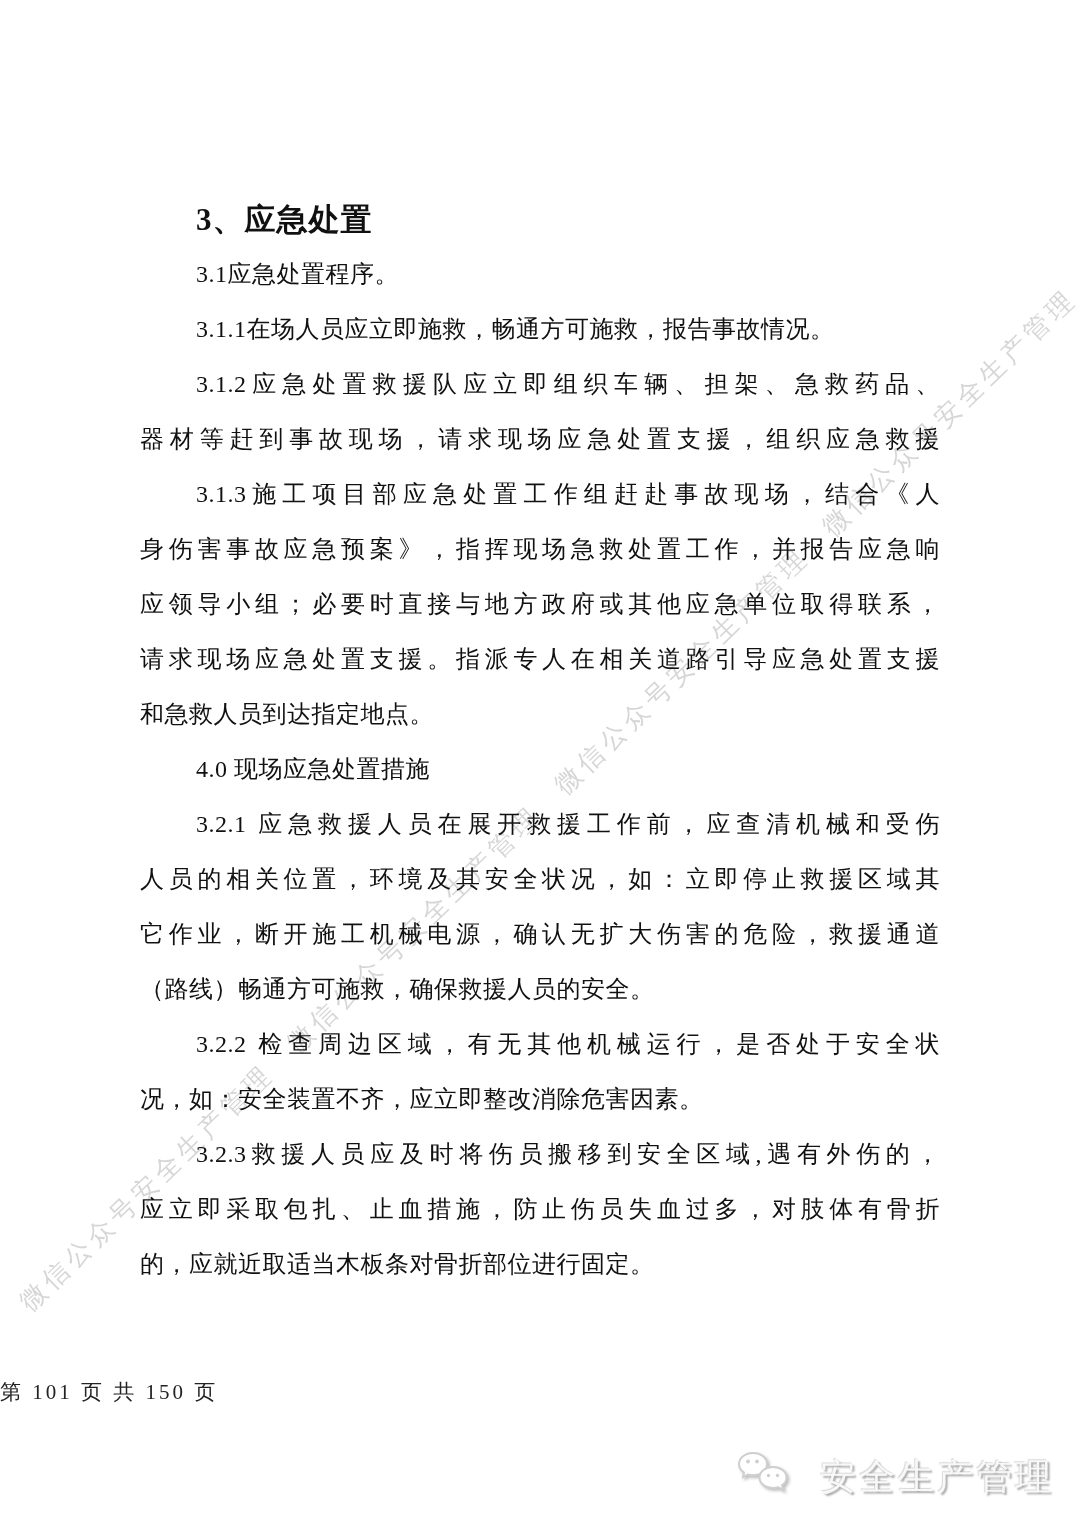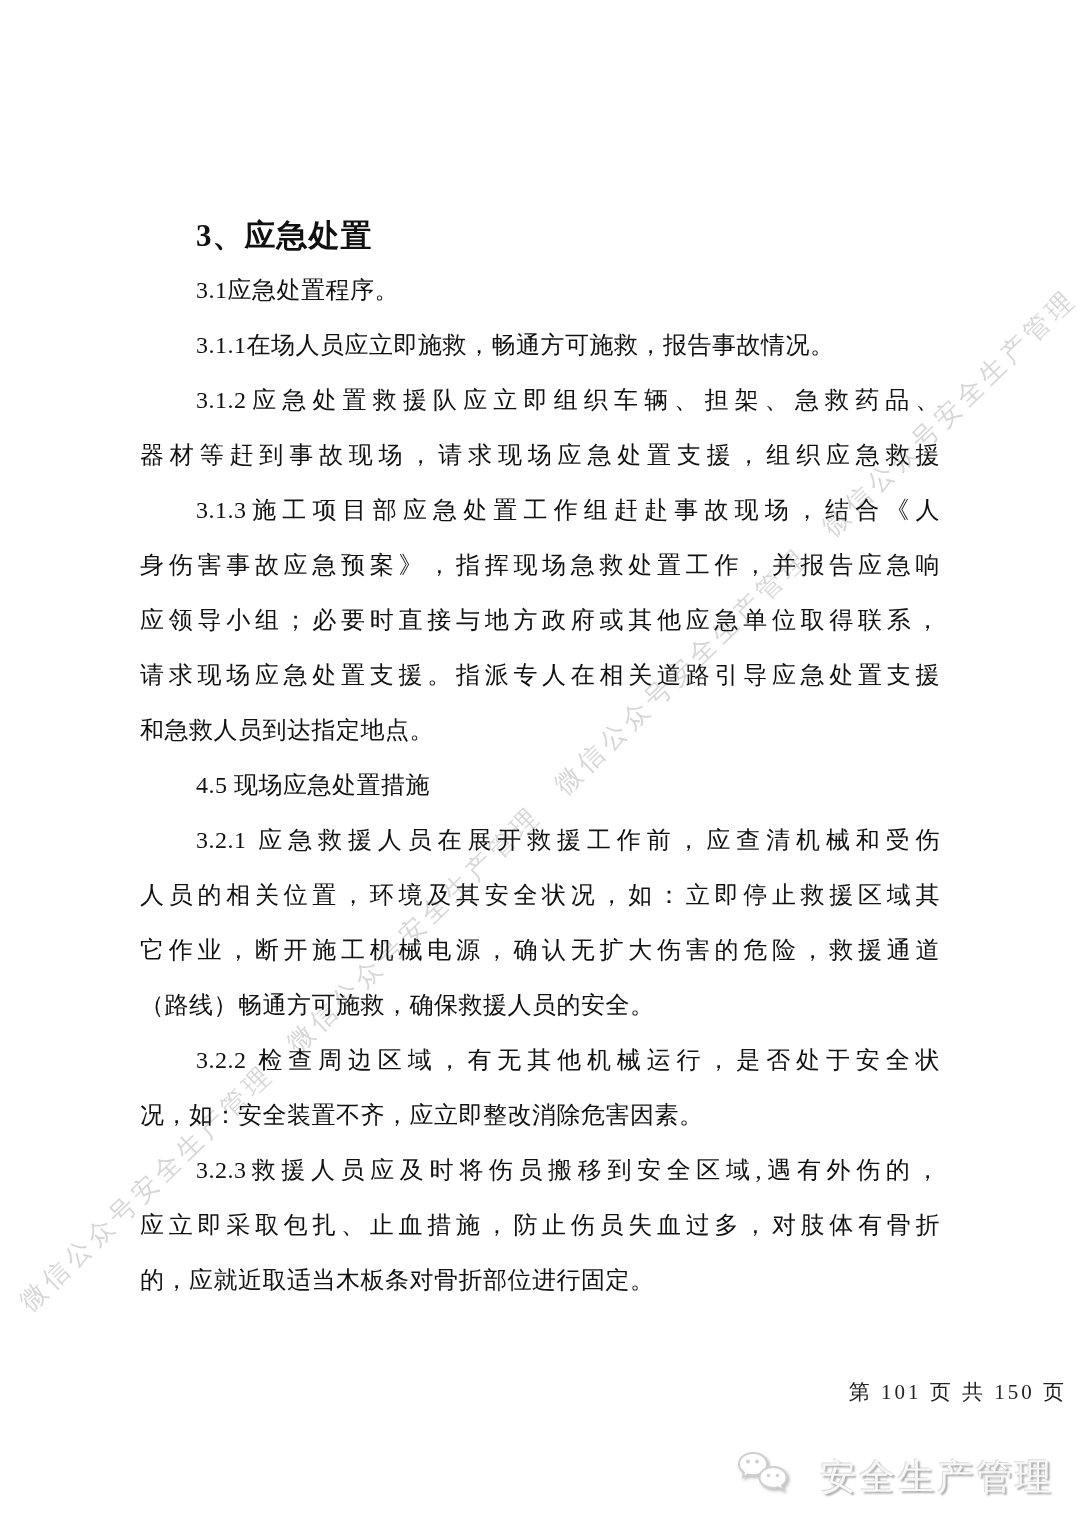--- a/index.html
+++ b/index.html
@@ -6,21 +6,21 @@
   body{
     width:1080px;height:1528px;
     background:#ffffff;
     position:relative;
     overflow:hidden;
     font-family:"Liberation Serif","DejaVu Serif",serif;
     color:#111111;
   }
   .doc-area{
     position:absolute;
-    left:140px;top:208px;
+    left:140px;top:192px;
     width:800px;
   }
   .line{
     font-size:24px;
     line-height:55px;
     height:55px;
     white-space:nowrap;
     color:#111111;
     letter-spacing:0.5px;
   }
@@ -46,21 +46,21 @@
     color:rgba(165,165,165,0.45);
     font-family:"Liberation Sans","DejaVu Sans",sans-serif;
     text-align:center;
     pointer-events:none;
     white-space:nowrap;
   }
   .page-footer{
     position:absolute;
     left:0;top:1378px;
     width:1067px;
-    text-align:right;
+    text-align:left;
     font-size:21px;
     letter-spacing:3px;
     color:#222222;
   }
   .brand{
     position:absolute;
     right:26px;top:1450px;
     display:flex;
     align-items:center;
     gap:28px;
@@ -85,21 +85,21 @@
   <div class="line heading indent">3、应急处置</div>
   <div class="line indent">3.1应急处置程序。</div>
   <div class="line indent">3.1.1在场人员应立即施救，畅通方可施救，报告事故情况。</div>
   <div class="line justify indent">3.1.2应急处置救援队应立即组织车辆、担架、急救药品、</div>
   <div class="line justify">器材等赶到事故现场，请求现场应急处置支援，组织应急救援</div>
   <div class="line justify indent">3.1.3施工项目部应急处置工作组赶赴事故现场，结合《人</div>
   <div class="line justify">身伤害事故应急预案》，指挥现场急救处置工作，并报告应急响</div>
   <div class="line justify">应领导小组；必要时直接与地方政府或其他应急单位取得联系，</div>
   <div class="line justify">请求现场应急处置支援。指派专人在相关道路引导应急处置支援</div>
   <div class="line">和急救人员到达指定地点。</div>
-  <div class="line indent">4.5 现场应急处置措施</div>
+  <div class="line indent">4.0 现场应急处置措施</div>
   <div class="line justify indent">3.2.1 应急救援人员在展开救援工作前，应查清机械和受伤</div>
   <div class="line justify">人员的相关位置，环境及其安全状况，如：立即停止救援区域其</div>
   <div class="line justify">它作业，断开施工机械电源，确认无扩大伤害的危险，救援通道</div>
   <div class="line">（路线）畅通方可施救，确保救援人员的安全。</div>
   <div class="line justify indent">3.2.2 检查周边区域，有无其他机械运行，是否处于安全状</div>
   <div class="line">况，如：安全装置不齐，应立即整改消除危害因素。</div>
   <div class="line justify indent">3.2.3救援人员应及时将伤员搬移到安全区域,遇有外伤的，</div>
   <div class="line justify">应立即采取包扎、止血措施，防止伤员失血过多，对肢体有骨折</div>
   <div class="line">的，应就近取适当木板条对骨折部位进行固定。</div>
 </div>

